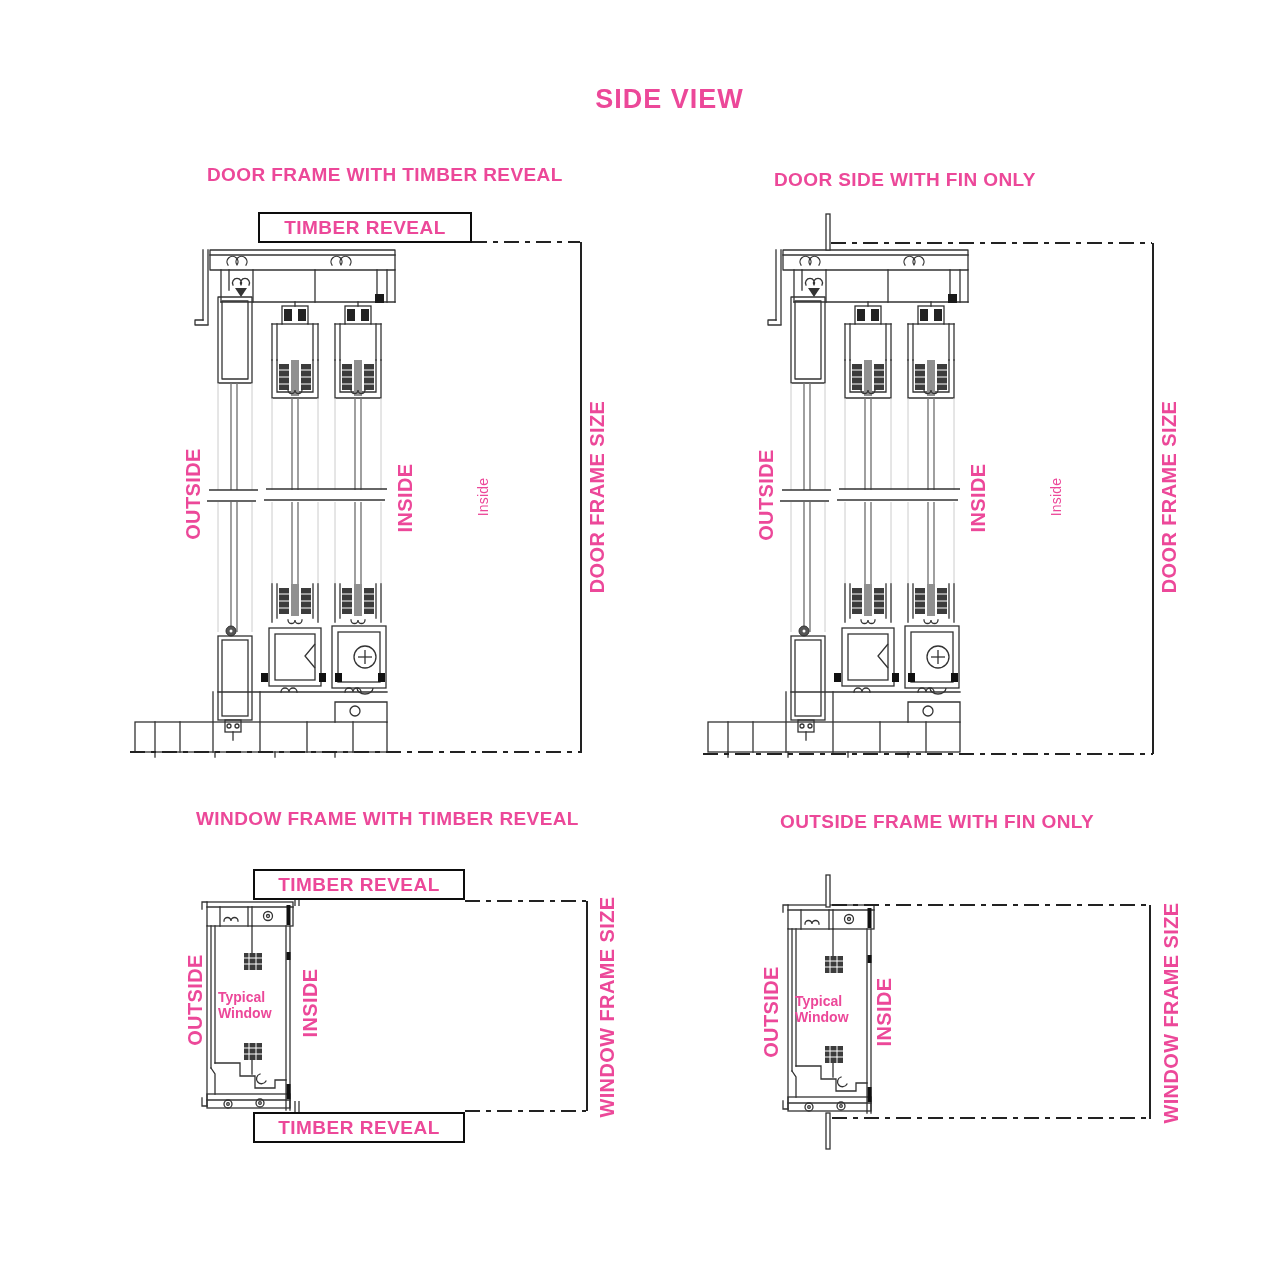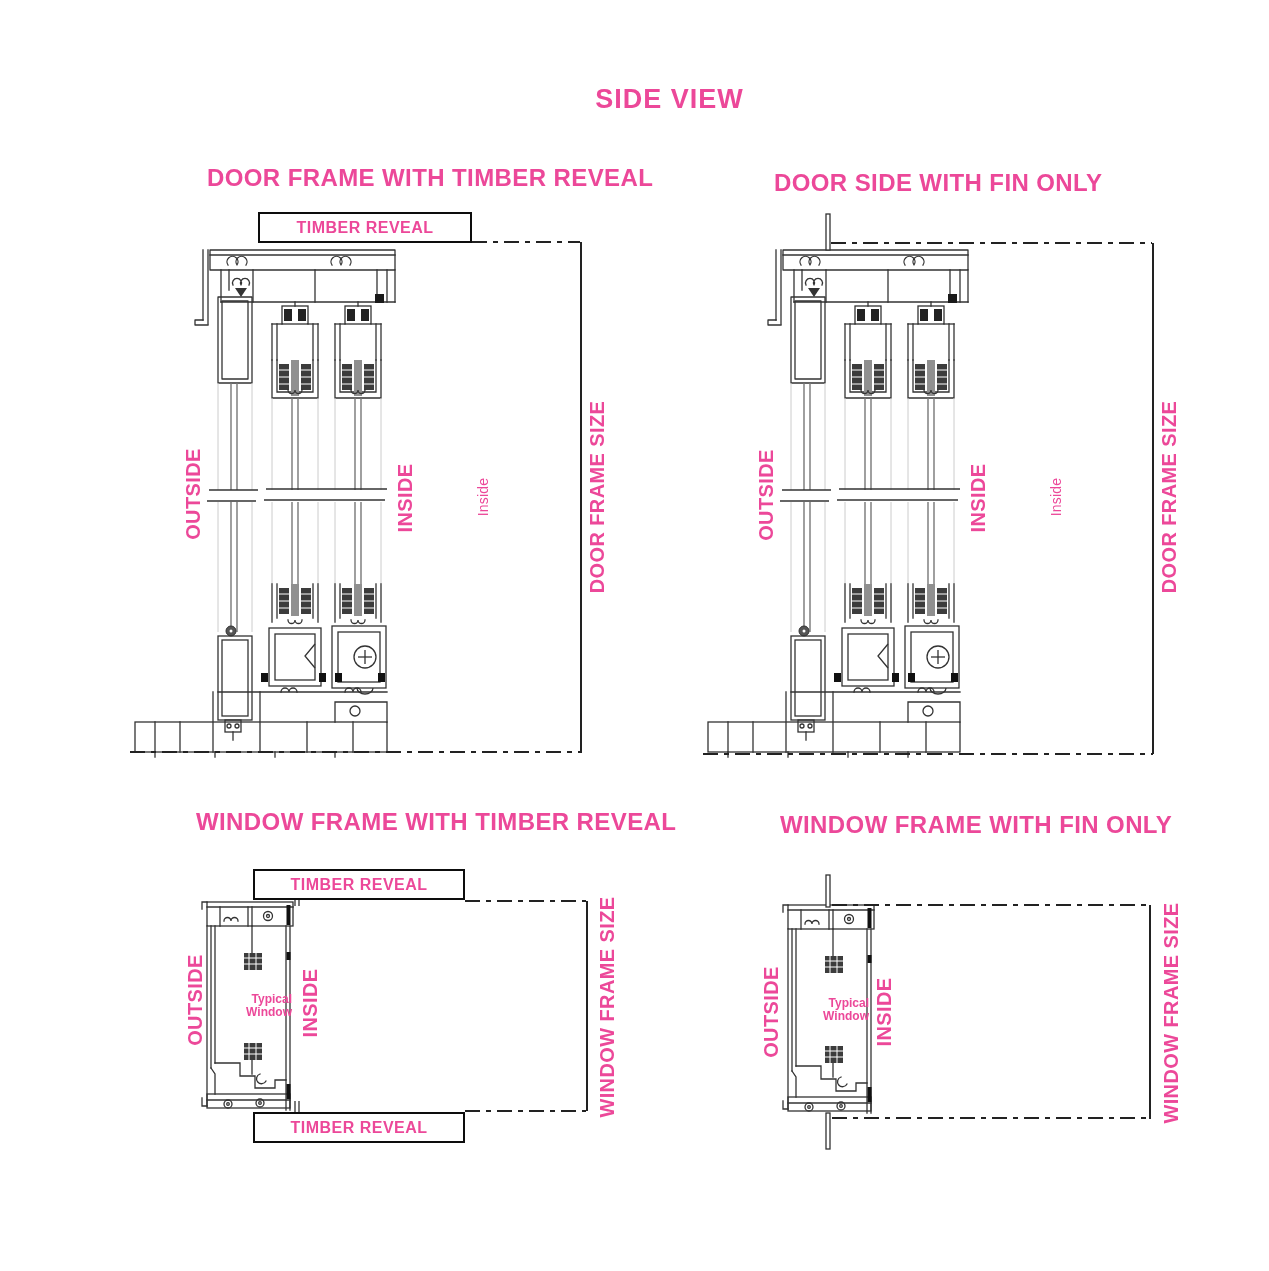--- a/index.html
+++ b/index.html
@@ -5,34 +5,34 @@
   html,body{margin:0;padding:0;background:#fff;}
   #canvas{
     position:relative;width:1269px;height:1271px;background:#ffffff;
     font-family:Liberation Sans, sans-serif;color:#ec4899;overflow:hidden;margin-left:35px;
   }
   .title{
     position:absolute;left:0;right:0;top:84px;text-align:center;
     font-size:27px;font-weight:bold;letter-spacing:1px;
   }
   .heading{
-    position:absolute;font-size:24px;font-weight:bold;letter-spacing:.4px;white-space:nowrap;
+    position:absolute;font-size:19px;font-weight:bold;letter-spacing:.4px;white-space:nowrap;
   }
   .timber-box{
     position:absolute;background:#fff;border:2.5px solid #0d0d0d;
     display:flex;align-items:center;justify-content:center;
-    font-size:16px;font-weight:bold;letter-spacing:.5px;box-sizing:border-box;
+    font-size:19px;font-weight:bold;letter-spacing:.5px;box-sizing:border-box;
   }
   .vlab{
     position:absolute;transform:translate(-50%,-50%) rotate(-90deg);
     white-space:nowrap;font-weight:bold;font-size:20px;letter-spacing:.4px;
   }
   .vlab.small{font-weight:normal;font-size:14px;letter-spacing:.2px;}
   .typ{
-    position:absolute;width:74px;text-align:right;font-weight:bold;font-size:12px;
+    position:absolute;width:74px;text-align:left;font-weight:bold;font-size:14px;
     line-height:1.12;transform:translate(-50%,-50%);
   }
   .cdash{
     position:absolute;height:2px;
     background-image:repeating-linear-gradient(90deg,#222 0,#222 15px,transparent 15px,transparent 21px,#222 21px,#222 26px,transparent 26px,transparent 32px);
   }
   .vline{position:absolute;width:2px;background:#222;}
   svg.drawing{position:absolute;overflow:visible;}
 </style>
 </head>
@@ -305,21 +305,21 @@
     <div class="cdash" style="left:430px;top:900px;width:121px"></div>
     <div class="cdash" style="left:430px;top:1110px;width:121px"></div>
     <div class="vline" style="left:551px;top:901px;height:210px"></div>
     <div class="vlab" style="left:160px;top:1000px">OUTSIDE</div>
     <div class="vlab" style="left:275px;top:1003px">INSIDE</div>
     <div class="typ" style="left:220px;top:1006px">Typical Window</div>
     <div class="vlab" style="left:572px;top:1007px">WINDOW FRAME SIZE</div>
   </section>
 
   <section>
-    <div class="heading" style="left:745px;top:811px">WINDOW FRAME WITH FIN ONLY</div>
+    <div class="heading" style="left:745px;top:811px">OUTSIDE FRAME WITH FIN ONLY</div>
     <svg class="drawing" style="left:746px;top:871px" width="100" height="290" viewBox="0 -30 100 290">
       <use href="#winSec"></use>
       <use href="#winFin"></use>
     </svg>
     <div class="cdash" style="left:797px;top:904px;width:318px"></div>
     <div class="cdash" style="left:797px;top:1117px;width:318px"></div>
     <div class="vline" style="left:1114px;top:905px;height:214px"></div>
     <div class="vlab" style="left:736px;top:1012px">OUTSIDE</div>
     <div class="vlab" style="left:849px;top:1012px">INSIDE</div>
     <div class="typ" style="left:797px;top:1010px">Typical Window</div>

